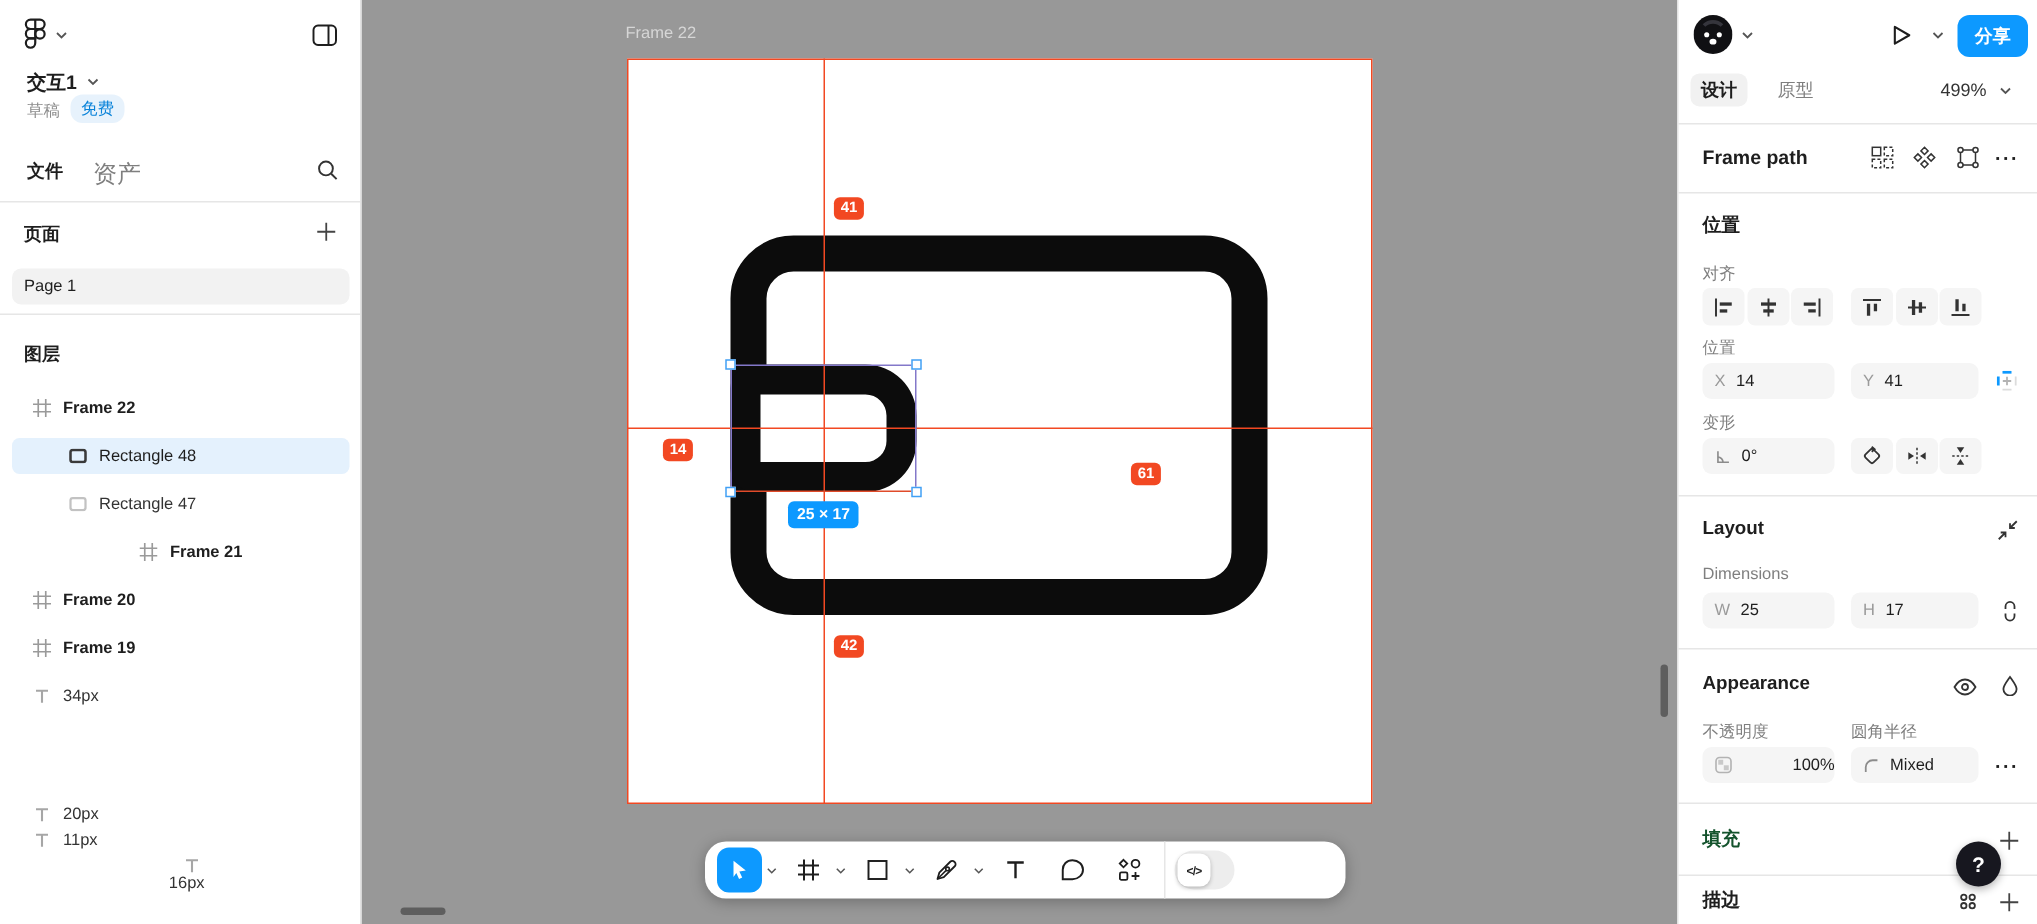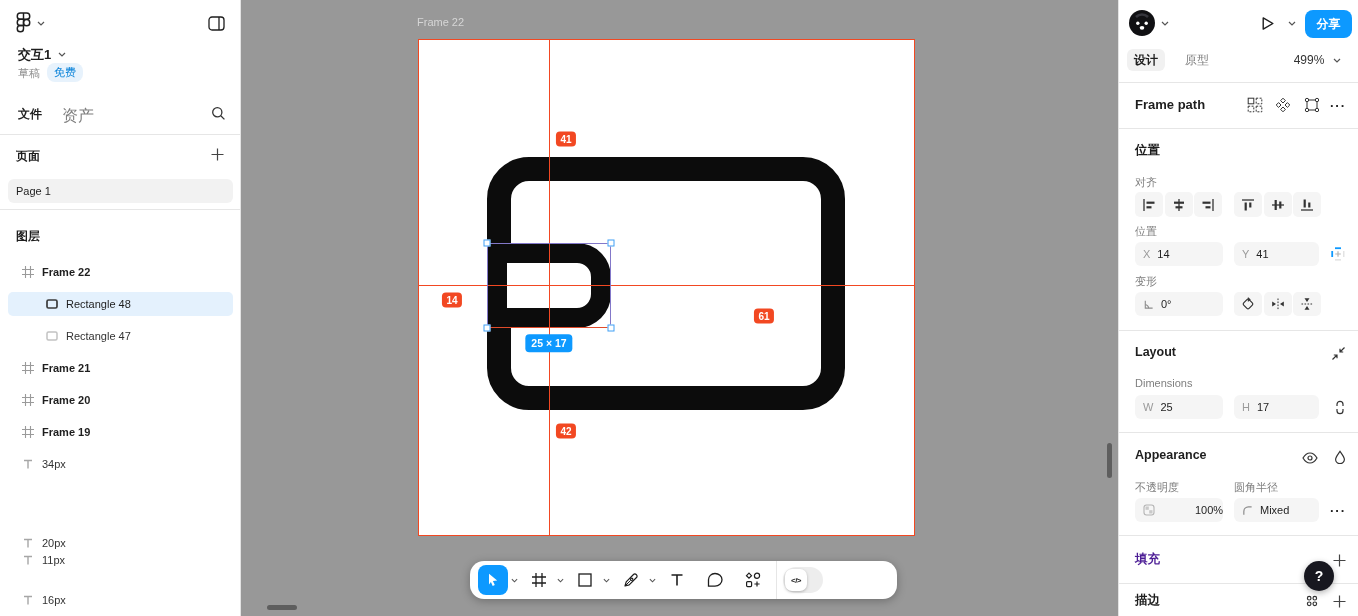--- a/index.html
+++ b/index.html
@@ -141,21 +141,21 @@
       <span class="nm">Rectangle 48</span>
     </div>
     <div class="layer" style="top:324px;">
       <span class="ic" style="margin-left:38px;">
           <svg width="12" height="10" viewBox="0 0 12 10">
             <rect x="1" y="1" width="10" height="8" rx="1.5" fill="none" stroke="#c2c2c2" stroke-width="1.5"></rect>
           </svg>
         </span>
       <span class="nm">Rectangle 47</span>
     </div>
-    <div class="layer frame" style="top:356px;">
+    <div class="layer frame" style="top:356px;justify-content:center;">
       <span class="ic" style="margin-left:14px;">
           <svg width="12" height="12" viewBox="0 0 12 12">
             <path d="M3.5 0v12M8.5 0v12M0 3.5h12M0 8.5h12" stroke="#9a9a9a" stroke-width="1.1"></path>
           </svg>
         </span>
       <span class="nm">Frame 21</span>
     </div>
     <div class="layer frame" style="top:388px;">
       <span class="ic" style="margin-left:14px;">
           <svg width="12" height="12" viewBox="0 0 12 12">
@@ -189,21 +189,21 @@
       <span class="nm">20px</span>
     </div>
     <div class="layer" style="top:548px;">
       <span class="ic" style="margin-left:14px;">
           <svg width="12" height="12" viewBox="0 0 12 12">
             <path d="M2 2.5h8M6 2.5v8" stroke="#a6a6a6" stroke-width="1.4"></path>
           </svg>
         </span>
       <span class="nm">11px</span>
     </div>
-    <div class="layer" style="top:588px;">
+    <div class="layer" style="top:571px;flex-direction:column;">
       <span class="ic" style="margin-left:14px;">
           <svg width="12" height="12" viewBox="0 0 12 12">
             <path d="M2 2.5h8M6 2.5v8" stroke="#a6a6a6" stroke-width="1.4"></path>
           </svg>
         </span>
       <span class="nm">16px</span>
     </div>
   </div>
 
   <div class="canvas">
@@ -536,21 +536,21 @@
           <svg width="11" height="11" viewBox="0 0 12 12" fill="none" stroke="#8c8c8c" stroke-width="1.3">
             <path d="M2 10.5V7a5 5 0 0 1 5-5h3.5"></path>
           </svg>
         </span>
       <span class="val">Mixed</span>
     </div>
     <div class="abs iconbtn dots" style="left:210px;top:502px;">···</div>
 
     <div class="hr" style="top:535px;"></div>
 
-    <div class="abs hdr" style="left:16px;top:551px;color:#4c1d95;">填充</div>
+    <div class="abs hdr" style="left:16px;top:551px;color:#14532d;">填充</div>
     <div class="abs iconbtn" style="left:211px;top:551px;">
       <svg width="13" height="13" viewBox="0 0 13 13">
           <path d="M6.5 .5v12M.5 6.5h12" stroke="#444" stroke-width="1.2"></path>
         </svg>
     </div>
 
     <div class="hr" style="top:583px;"></div>
 
     <div class="abs hdr" style="left:16px;top:592px;">描边</div>
     <div class="abs iconbtn" style="left:184px;top:592px;">

